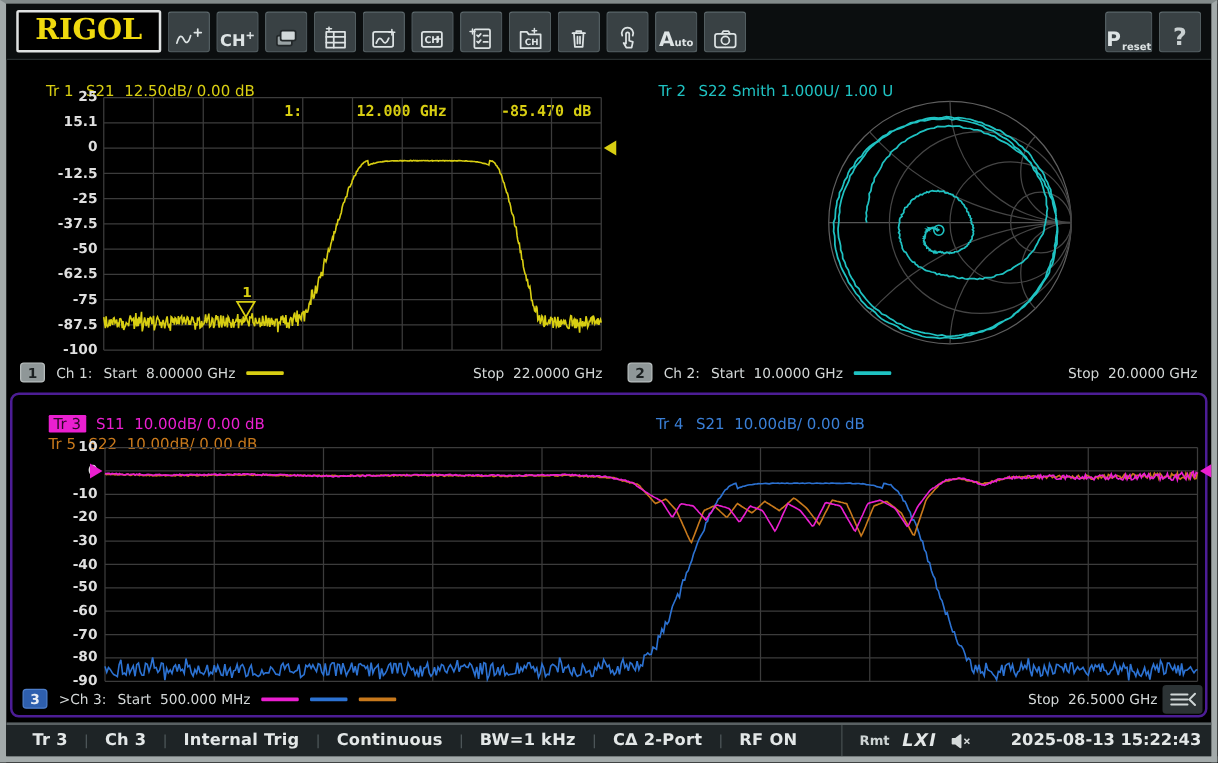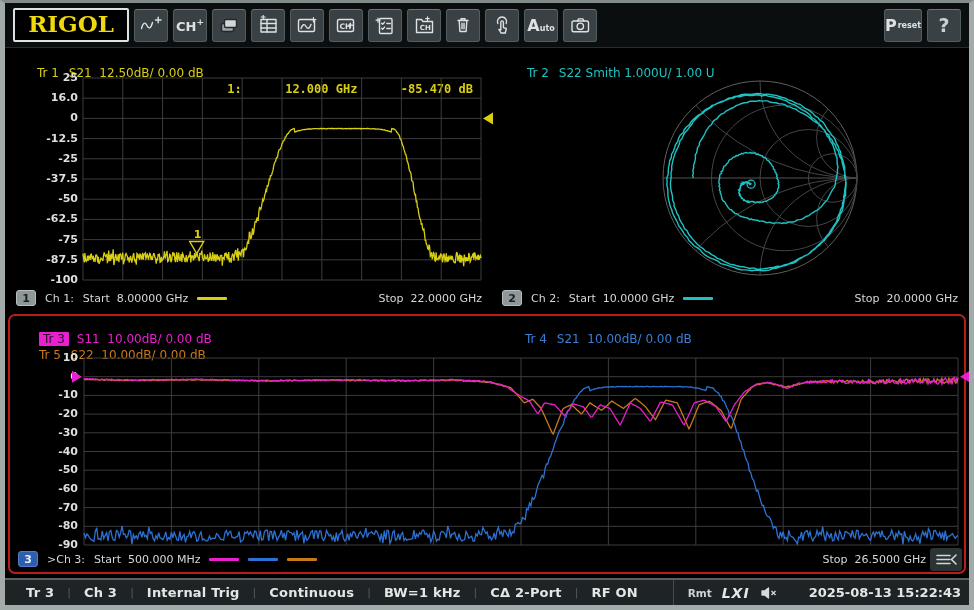--- a/index.html
+++ b/index.html
@@ -6,37 +6,37 @@
   .screen{position:relative;width:974px;height:610px;box-sizing:border-box;background:#000;
     border-left:5px solid #a3aaaa;border-right:5px solid #a3aaaa;border-bottom:5px solid #a3aaaa;border-top:3px solid #828a8a;
     font-family:"DejaVu Sans",sans-serif;overflow:hidden;color:#e3e7e7;}
   
   .toolbar{position:absolute;left:0;right:0;top:0;height:45px;background:#0b0e0f;display:flex;align-items:center;
     padding:0 8px;gap:5px;border-bottom:1px solid #272d2e;box-sizing:border-box;}
   .logo{width:112px;height:30px;background:#000;border:2px solid #dfe2e2;border-radius:2px;
     color:#efd90e;font-family:"DejaVu Serif",serif;font-weight:bold;font-size:23px;line-height:28px;text-align:center;
     letter-spacing:0px;flex:0 0 auto;}
   .tbtn{width:34px;height:33px;background:#394144;border:1px solid #525d60;border-top-color:#69767a;border-radius:3px;
-    color:#dde3e4;display:flex;align-items:center;justify-content:center;padding:0;cursor:pointer;flex:0 0 auto;
+    color:#dde3e4;display:flex;align-items:flex-end;justify-content:center;padding:0;cursor:pointer;flex:0 0 auto;
     font-family:"DejaVu Sans",sans-serif;}
   .tbtn svg{stroke:#dde3e4;fill:none;stroke-width:1.4;stroke-linecap:round;stroke-linejoin:round;}
   .tbtn svg text{stroke:none;fill:#dde3e4;font-weight:bold;}
   .tbtn .bigA{font-size:16px;font-weight:bold;}
   .tbtn .small{font-size:8px;font-weight:bold;}
   .tbtn .chh{font-size:13px;font-weight:bold;}
   .tbtn sup{font-size:9px;font-weight:bold;vertical-align:6px;}
   .tbtn .stack{display:flex;flex-direction:row;line-height:7px;margin-left:1px;}
   .tbtn .stack span{font-size:8px;font-weight:bold;}
   .tb-spacer{flex:1 1 auto;}
   .help{font-size:19px;font-weight:bold;color:#c9d0d1;}
   
   .panel{position:absolute;background:#000;}
   .p1{left:3px;top:45px;width:482px;height:264px;}
   .p2{left:489px;top:45px;width:472px;height:264px;}
-  .p3{left:3px;top:311px;width:958px;height:260px;border:2px solid #b91c1c;border-radius:7px;box-sizing:border-box;}
+  .p3{left:3px;top:311px;width:958px;height:260px;border:2px solid #4c1d95;border-radius:7px;box-sizing:border-box;}
   .phead{position:absolute;font-size:12px;white-space:pre;}
   .tr-id{margin-right:10px;}
   .yellow{color:#d8ce12;} .cyan{color:#1fc2c2;} .magenta{color:#ea1fd0;} .orange{color:#c8791c;} .blue{color:#3a7fd6;}
   .chip{display:inline-block;background:#ea1fd0;color:#2c0726;padding:0 4px;margin-right:8px;border-radius:1px;}
   .plot{position:absolute;}
   .ylabels{position:absolute;}
   .ytick{position:absolute;right:0;font-size:11px;font-weight:bold;color:#dfdfdf;line-height:14px;}
   .mreadout{position:absolute;left:75px;top:34px;width:390px;text-align:right;font-family:"DejaVu Sans Mono",monospace;
     font-size:12px;font-weight:bold;color:#d8ce12;white-space:pre;}
   .pfoot{position:absolute;left:8px;right:8px;bottom:5px;height:18px;display:flex;align-items:center;gap:9px;
@@ -157,21 +157,21 @@
     </button>
   </div>
 
   <div class="panel p1">
     <div class="phead yellow" style="left:6px;top:4px">
       <span class="tr-id">Tr 1</span><span>S21  12.50dB/ 0.00 dB</span>
     </div>
     <div class="mreadout">1:      12.000 GHz      -85.470 dB</div>
     <div class="ylabels" style="left:14px;top:30px;width:56px;height:202px">
         <div class="ytick" style="top: -7px;">25</div>
-        <div class="ytick" style="top: 13.2px;">16.0</div>
+        <div class="ytick" style="top: 13.2px;">15.1</div>
         <div class="ytick" style="top: 33.4px;">0</div>
         <div class="ytick" style="top: 53.6px;">-12.5</div>
         <div class="ytick" style="top: 73.8px;">-25</div>
         <div class="ytick" style="top: 94px;">-37.5</div>
         <div class="ytick" style="top: 114.2px;">-50</div>
         <div class="ytick" style="top: 134.4px;">-62.5</div>
         <div class="ytick" style="top: 154.6px;">-75</div>
         <div class="ytick" style="top: 174.8px;">-87.5</div>
         <div class="ytick" style="top: 195px;">-100</div>
       </div>

